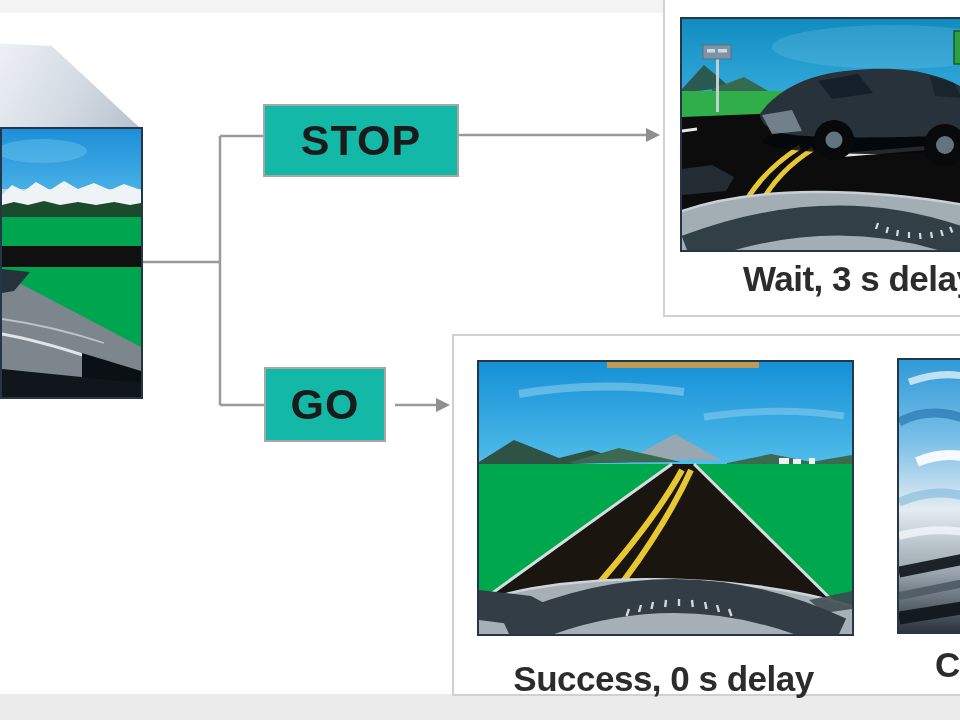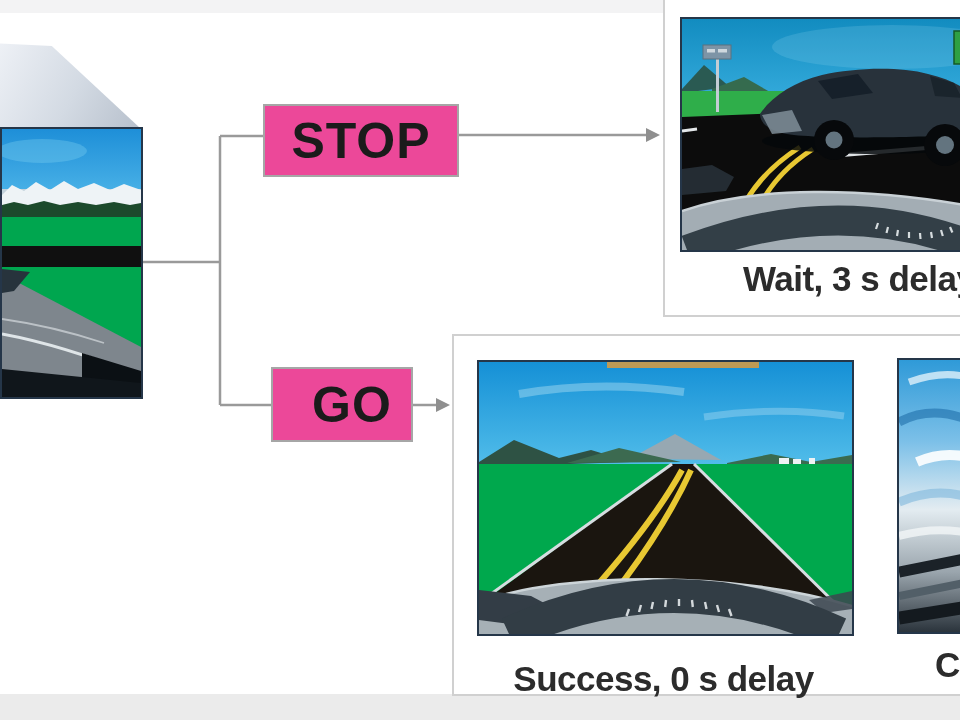--- a/index.html
+++ b/index.html
@@ -28,30 +28,30 @@
     border: 2px solid #253649;
     background: #1e9ade;
     overflow: hidden;
   }
   .scene svg { display: block; width: 100%; height: 100%; }
 
   #stimulus-scene { left: 0;   top: 127px; width: 139px; height: 268px; }
 
   
   .decision-box {
-    background: #ec4899;
+    background: #14b8a6;
     border: 2.5px solid #a6a6a6;
     display: flex; align-items: center; justify-content: center;
     color: #1b1b1b;
     font-weight: bold;
-    font-size: 50px;
+    font-size: 43px;
     letter-spacing: 1px;
   }
   #stop-box { left: 263px; top: 104px; width: 192px; height: 69px; }
-  #go-box   { left: 271px; top: 367px; width: 118px; height: 71px; padding-left: 20px; }
+  #go-box   { left: 264px; top: 367px; width: 118px; height: 71px; }
 
   
   .panel {
     background: #ffffff;
     border: 2px solid #d0d0d0;
   }
   #wait-panel    { left: 663px; top: -14px; width: 349px; height: 327px; }
   #outcome-panel { left: 452px; top: 334px; width: 560px; height: 358px; }
 
   #wait-scene    { left: 15px;  top: 29px; width: 305px; height: 231px; }

